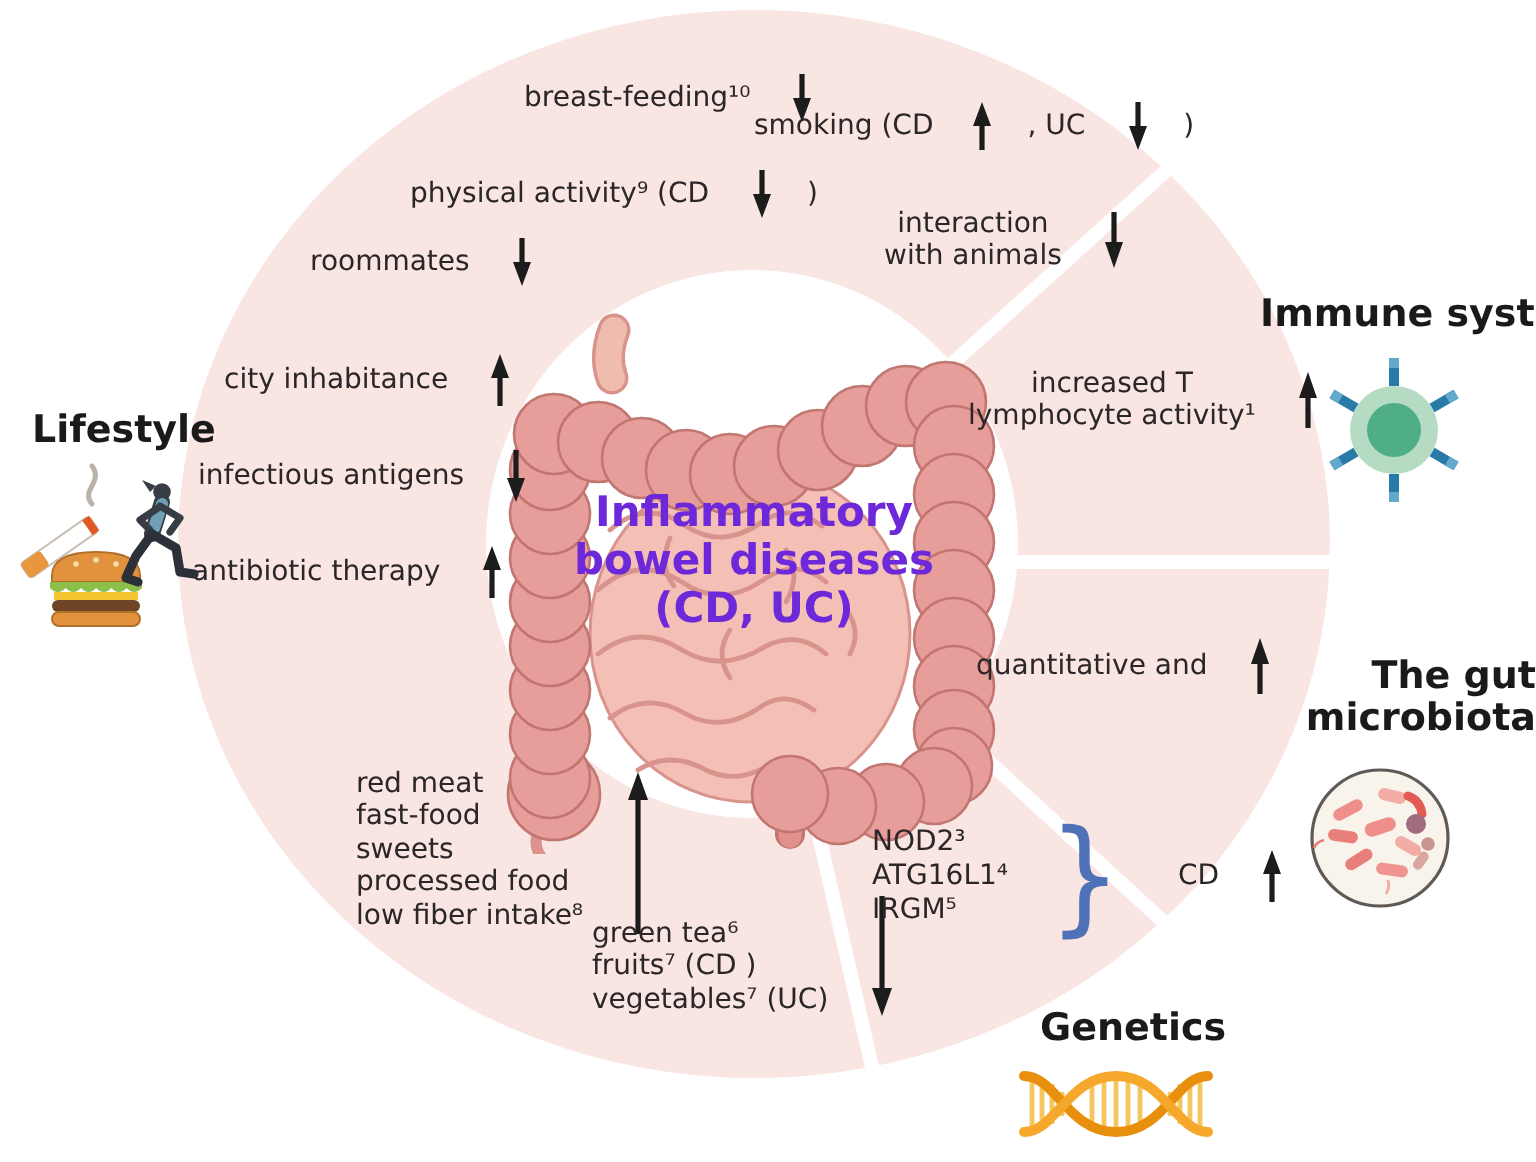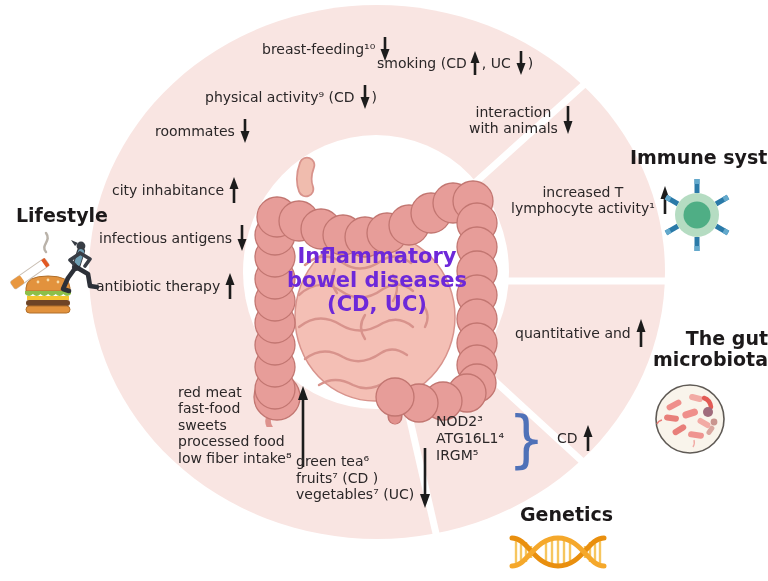--- a/index.html
+++ b/index.html
@@ -1,23 +1,23 @@
 <!DOCTYPE html>
 <html><head>
 <meta charset="utf-8">
 <style>
   html,body{margin:0;padding:0;background:#ffffff;}
   .stage{position:relative;width:768px;height:581px;overflow:hidden;background:#ffffff;
          font-family:"DejaVu Sans","Liberation Sans",sans-serif;}
   .stage svg{display:block;}
   .layer{position:absolute;left:0;top:0;}
-  .item{position:absolute;display:flex;align-items:center;gap:4px;
+  .item{position:absolute;display:flex;align-items:center;gap:20px;
         font-size:14px;color:#2b2728;white-space:nowrap;}
   .col{display:flex;flex-direction:column;line-height:16.4px;}
-  .ctr{text-align:center;margin-left:27px;}
+  .ctr{text-align:center;}
   .lbl{position:absolute;font-weight:bold;font-size:19px;color:#1c191a;white-space:nowrap;}
   .lbl2{line-height:21px;text-align:right;white-space:normal;}
   .center-title{position:absolute;left:276px;top:244px;width:202px;text-align:center;
                 font-weight:bold;font-size:21px;line-height:24px;color:#6d28d9;}
   .arr{flex:0 0 auto;}
   .st{stroke:#1c1c1c;stroke-width:2.6;fill:none;}
   .hd{fill:#1c1c1c;}
   .brace{font-size:58px;color:#4f71b8;line-height:52px;font-weight:400;
          transform:scaleY(1.08);display:inline-block;}
   .tight{margin-left:-3px;}
@@ -174,21 +174,21 @@
       <span>sweets</span>
       <span>processed food</span>
       <span>low fiber intake⁸</span>
     </div>
     <svg class="arr" style="margin-top:2px" width="14" height="82" viewBox="0 0 14 82">
       <path class="st" d="M7 81 V12"></path>
         <path class="hd" d="M7 0 L2 14 H12 Z"></path>
       </svg>
   </div>
 
-  <div class="item" style="left:296px;top:448px;align-items:center">
+  <div class="item" style="left:296px;top:448px;align-items:flex-end">
     <div class="col">
       <span>green tea⁶</span>
       <span>fruits⁷ (CD )</span>
       <span>vegetables⁷ (UC)</span>
     </div>
     <svg class="arr" width="14" height="60" viewBox="0 0 14 60">
       <path class="st" d="M7 0 V47"></path>
         <path class="hd" d="M7 60 L2 46 H12 Z"></path>
       </svg>
   </div>

